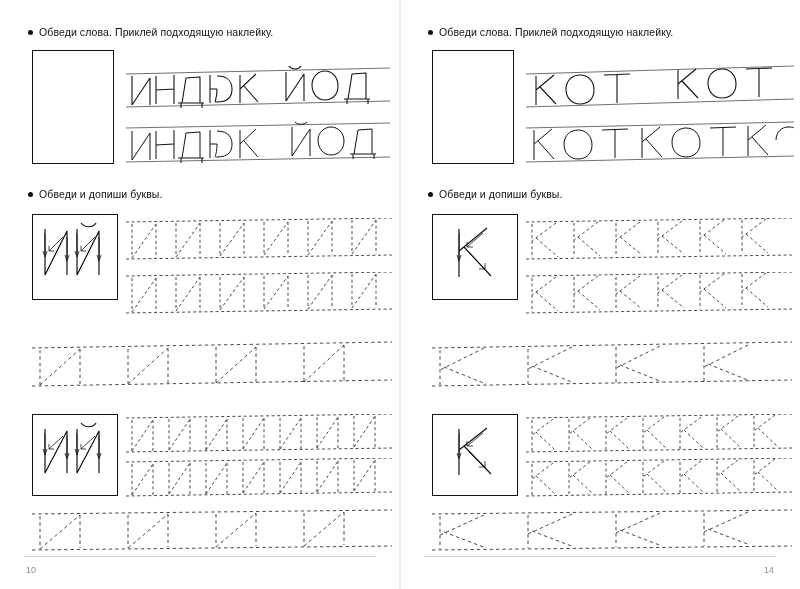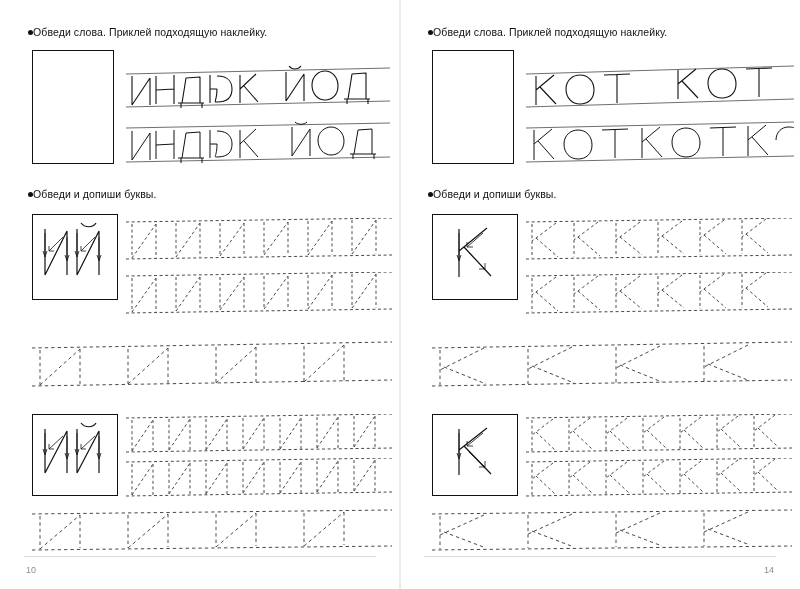--- a/index.html
+++ b/index.html
@@ -11,21 +11,21 @@
   .page{position:absolute;top:0;width:400px;height:589px;}
   .page.left{left:0;}
   .page.right{left:400px;}
 
   .gutter{
     position:absolute;left:399px;top:0;width:2px;height:589px;
     background:linear-gradient(to right,#f3f3f3,#e2e2e2,#f3f3f3);
   }
 
   .task{
-    position:absolute;display:flex;align-items:flex-start;gap:0;
+    position:absolute;display:flex;align-items:flex-start;gap:6px;
     font-size:10.5px;letter-spacing:.1px;white-space:nowrap;
   }
   .bullet{
     width:5px;height:5px;border-radius:50%;background:#111;
     margin-top:4px;flex:0 0 auto;
   }
 
   .modelbox{
     position:absolute;border:1px solid #111;background:#fff;
   }

